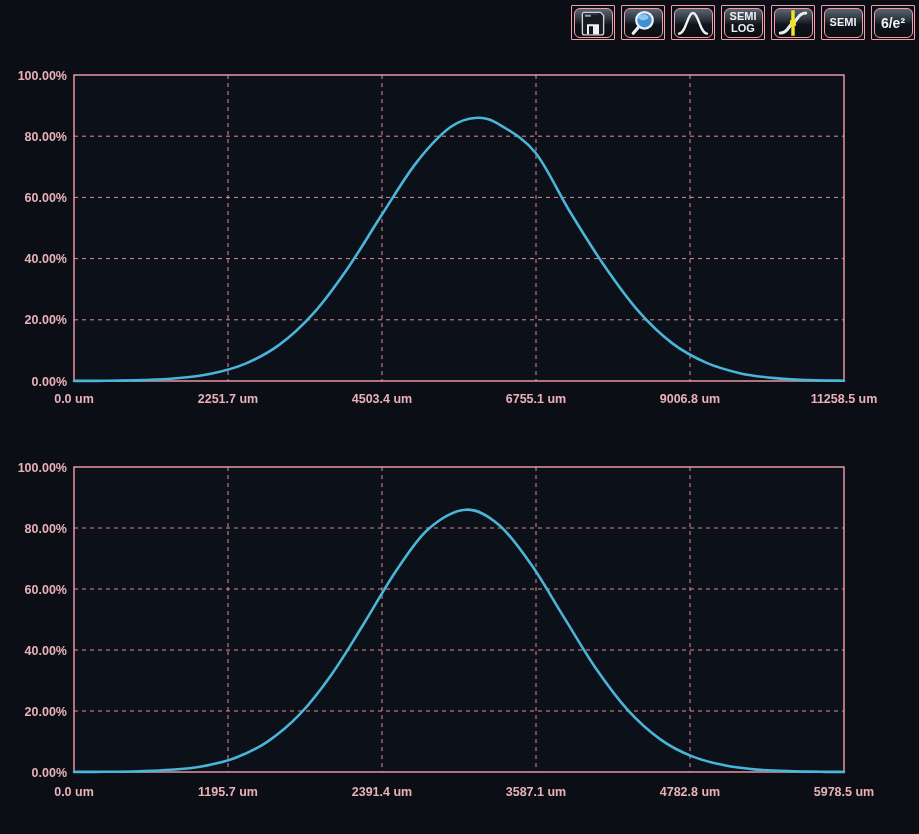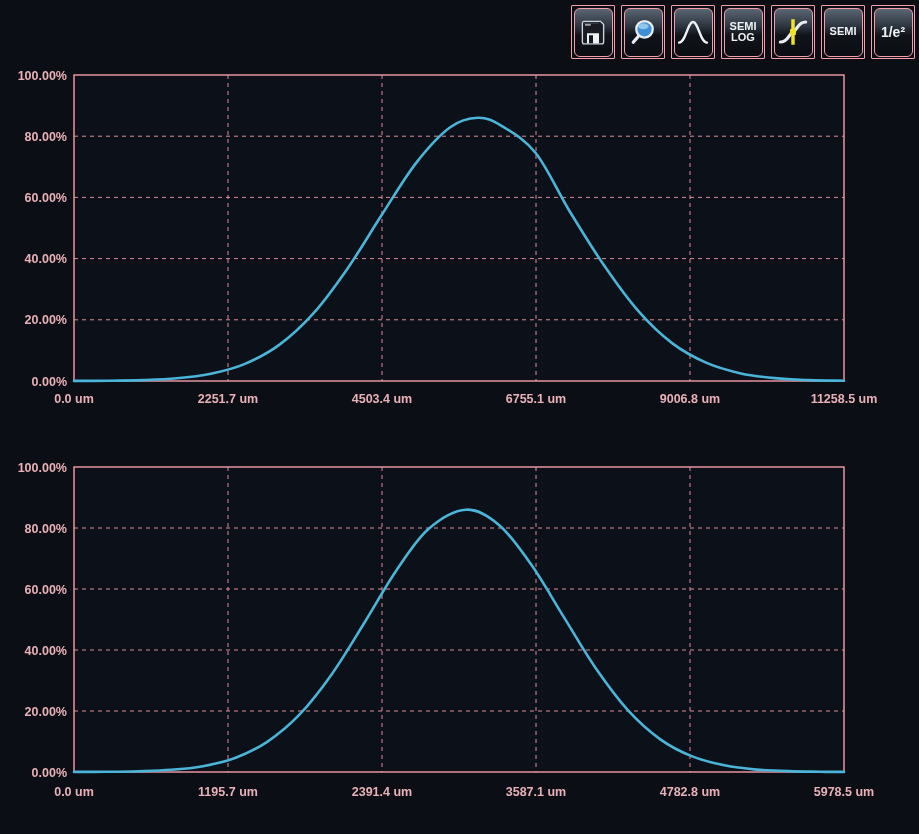--- a/index.html
+++ b/index.html
@@ -4,21 +4,21 @@
 <style>
   :root{
     --bg:#0b0f15; --plot-bg:#0c1018; --pink:#f79fa9; --grid:#ef97a2;
     --label:#e9b0b8; --curve:#4ab4d9; --btn-text:#eef1f4; --yellow:#f2e32b; --lens:#3f8fd6;
   }
   *{margin:0;padding:0;box-sizing:border-box;}
   html,body{width:919px;height:834px;overflow:hidden;}
   body{background:var(--bg);font-family:"Liberation Sans",sans-serif;position:relative;}
 
   .toolbar{position:absolute;top:5px;right:4px;display:flex;gap:6px;z-index:5;}
-  .tb{position:relative;width:44px;height:54px;background:transparent;border:1.5px solid var(--pink);
+  .tb{position:relative;width:44px;height:35px;background:transparent;border:1.5px solid var(--pink);
       border-radius:1px;padding:0;cursor:pointer;}
   .tb-inner{position:absolute;inset:1.5px;border:1.5px solid var(--pink);border-radius:6px;
       background:linear-gradient(180deg,#5a6673 0%,#2b333d 38%,#10141a 56%,#0a0d12 100%);
       display:flex;align-items:center;justify-content:center;overflow:hidden;}
   .tb-label{color:var(--btn-text);font-weight:700;font-size:11px;line-height:11.5px;text-align:center;
       letter-spacing:0;white-space:pre-line;}
   .tb-label.big{font-size:14px;line-height:14px;}
   .tb-icon{display:flex;align-items:center;justify-content:center;}
 
   .chart-svg{position:absolute;left:0;display:block;}
@@ -93,21 +93,21 @@
   </button>
 
   <button class="tb">
     <span class="tb-inner">
       <span class="tb-label">SEMI</span>
     </span>
   </button>
 
   <button class="tb">
     <span class="tb-inner">
-      <span class="tb-label big">1/e²</span>
+      <span class="tb-label big">6/e²</span>
     </span>
   </button>
 
 </div>
 
 <svg id="chart-top" class="chart-svg" width="919" height="352">
     <rect x="74" y="17" width="770" height="306" fill="#0c1018"></rect>
     <line x1="74" y1="78.19999999999999" x2="844" y2="78.19999999999999" class="grid"></line>
     <line x1="74" y1="139.4" x2="844" y2="139.4" class="grid"></line>
     <line x1="74" y1="200.6" x2="844" y2="200.6" class="grid"></line>

